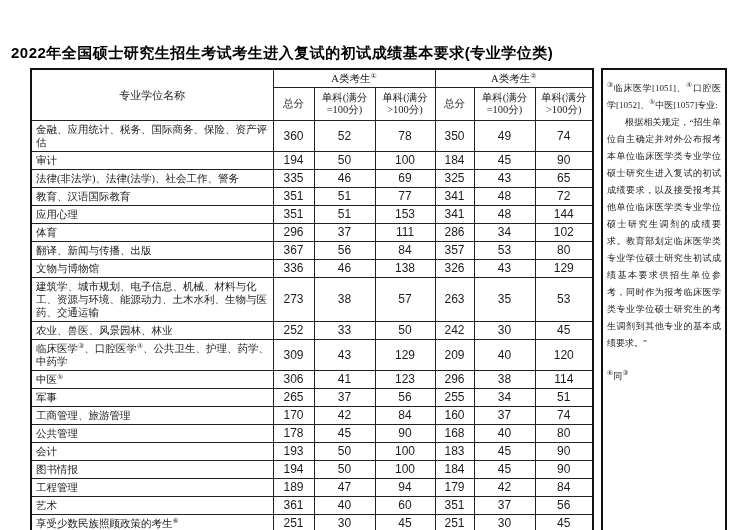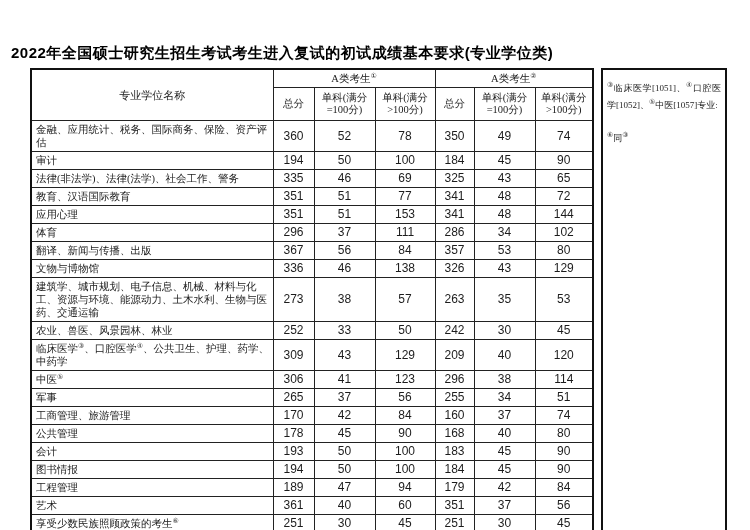--- a/index.html
+++ b/index.html
@@ -274,18 +274,19 @@
             <td class="num">30</td>
             <td class="num">45</td>
           </tr>
         </tbody>
 
     </table>
 
     <div class="remarks">
       <div class="remarks-body">
         <p><sup>③</sup>临床医学[1051]、<sup>④</sup>口腔医学[1052]、<sup>⑤</sup>中医[1057]专业:</p>
+        <p class="indent">根据相关规定，“招生单位自主确定并对外公布报考本单位临床医学类专业学位硕士研究生进入复试的初试成绩要求，以及接受报考其他单位临床医学类专业学位硕士研究生调剂的成绩要求。教育部划定临床医学类专业学位硕士研究生初试成绩基本要求供招生单位参考，同时作为报考临床医学类专业学位硕士研究生的考生调剂到其他专业的基本成绩要求。”</p>
         <p class="last"><sup>⑥</sup>同<sup>③</sup></p>
       </div>
     </div>
 
   </div>
 </div>
 
 </body></html>

